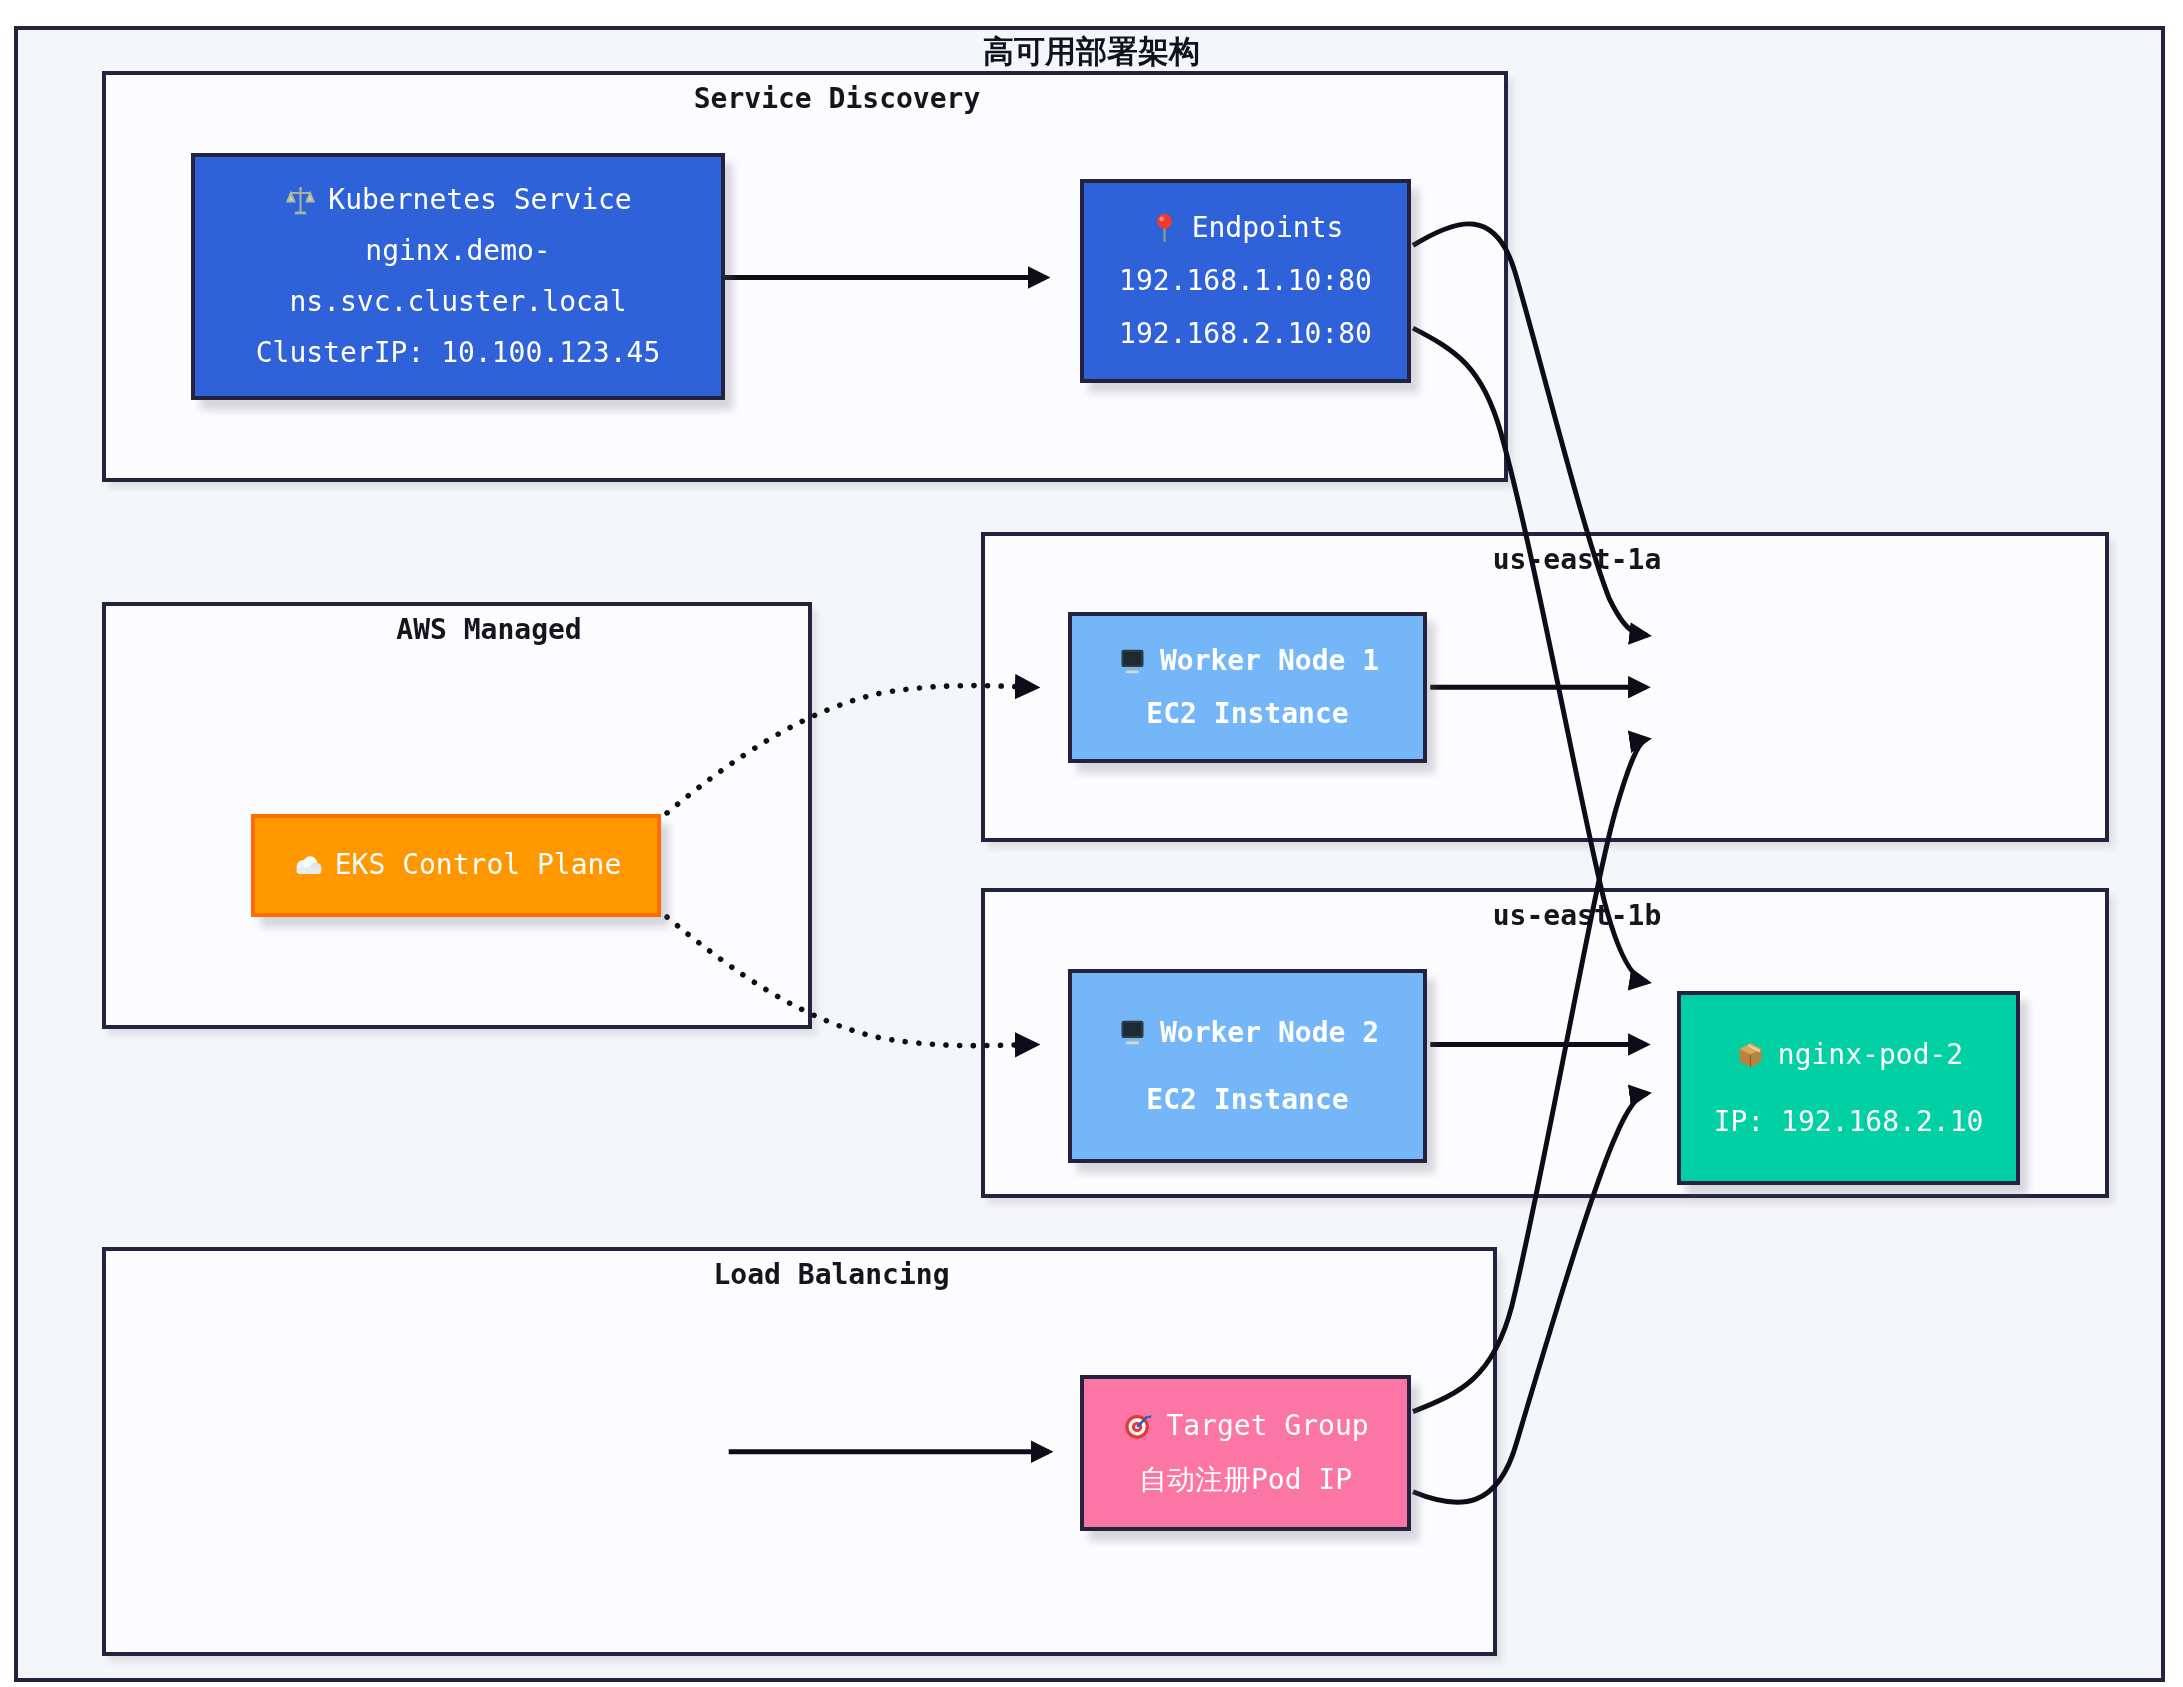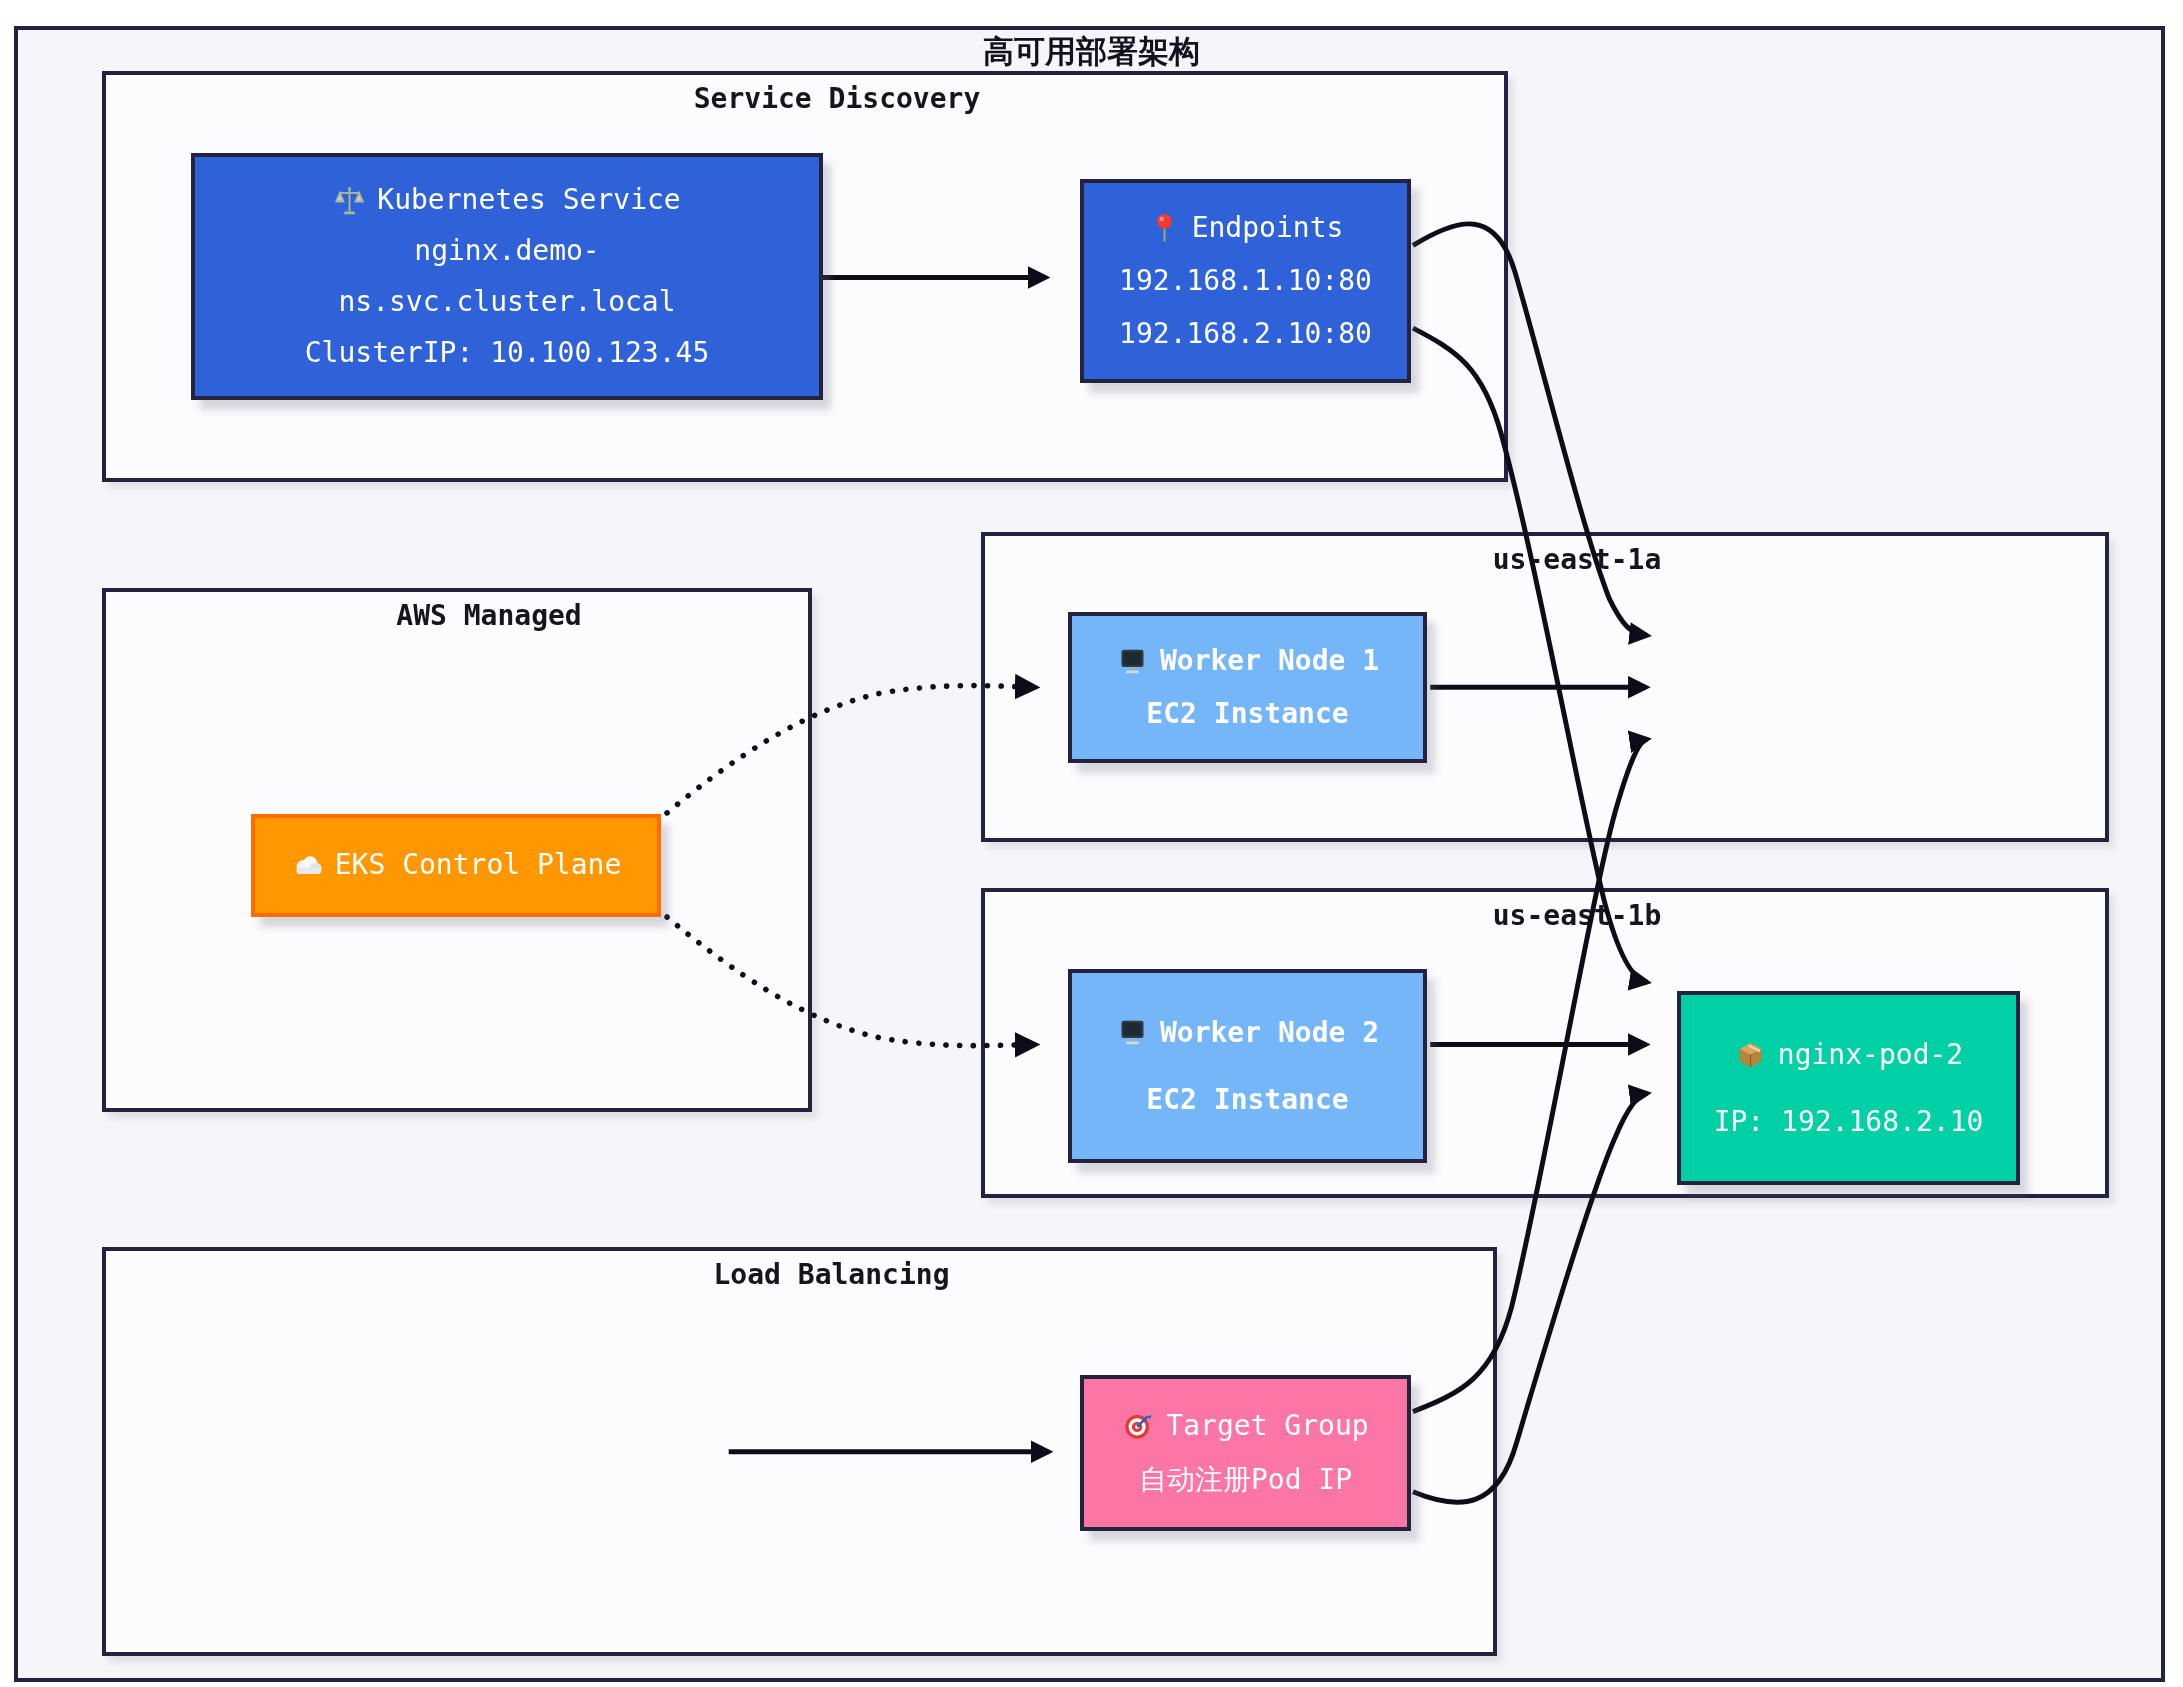--- a/index.html
+++ b/index.html
@@ -49,21 +49,21 @@
 
 <div id="canvas">
 
   <div class="outer"></div>
   <div class="diagram-title">高可用部署架构</div>
 
   <div class="group" style="left:102px;top:59px;width:1406px;height:411px;">
     <div class="glabel">Service Discovery</div>
   </div>
 
-  <div class="group" style="left:102px;top:576px;width:710px;height:524px;">
+  <div class="group" style="left:102px;top:590px;width:710px;height:427px;">
     <div class="glabel">AWS Managed</div>
   </div>
 
   <div class="group" style="left:981px;top:520px;width:1128px;height:310px;">
     <div class="glabel">us-east-1a</div>
   </div>
 
   <div class="group" style="left:981px;top:876px;width:1128px;height:310px;">
     <div class="glabel">us-east-1b</div>
   </div>
@@ -85,21 +85,21 @@
       <path d="M 2318 1673 H 2668" marker-end="url(#ah)"></path>
       <path stroke-width="9" stroke-linecap="round" stroke-dasharray="0.1 22" d="M 1064 1312 C 1190 1205, 1310 1128, 1430 1103 C 1530 1086, 1610 1092, 1678 1094" marker-end="url(#ah)"></path>
       <path stroke-width="9" stroke-linecap="round" stroke-dasharray="0.1 22" d="M 1064 1452 C 1190 1560, 1310 1638, 1430 1663 C 1530 1680, 1610 1674, 1678 1673" marker-end="url(#ah)"></path>
       <path d="M 2290 378 C 2365 332, 2424 318, 2455 420 C 2495 555, 2565 840, 2608 950 C 2636 1008, 2652 1008, 2670 1010" marker-end="url(#ah)"></path>
       <path d="M 2290 512 C 2360 548, 2402 575, 2432 680 C 2488 880, 2560 1280, 2600 1440 C 2622 1525, 2645 1568, 2670 1572" marker-end="url(#ah)"></path>
       <path d="M 2290 2268 C 2368 2238, 2420 2212, 2450 2098 C 2502 1885, 2580 1430, 2618 1295 C 2640 1218, 2656 1180, 2670 1178" marker-end="url(#ah)"></path>
       <path d="M 2290 2398 C 2368 2430, 2428 2424, 2458 2318 C 2505 2160, 2580 1908, 2618 1823 C 2638 1775, 2655 1754, 2670 1752" marker-end="url(#ah)"></path>
     </g>
   </svg>
 
-  <div class="node blue" style="left:191px;top:141px;width:632px;height:247px;">
+  <div class="node blue" style="left:191px;top:141px;width:534px;height:247px;">
     <div class="ln iconline">
       <span class="ico">
         <svg viewBox="0 0 24 24">
             <g stroke="#A9B89B" stroke-width="1.4" fill="none">
               <path d="M12 3.5v16.5"></path>
               <path d="M5 6.5h14"></path>
               <path d="M5 6.5l-2.6 6.2h5.2z" fill="#C9D4BD"></path>
               <path d="M19 6.5l-2.6 6.2h5.2z" fill="#C9D4BD"></path>
             </g>
             <path d="M8.5 20h7l1 2h-9z" fill="#A9B89B"></path>

